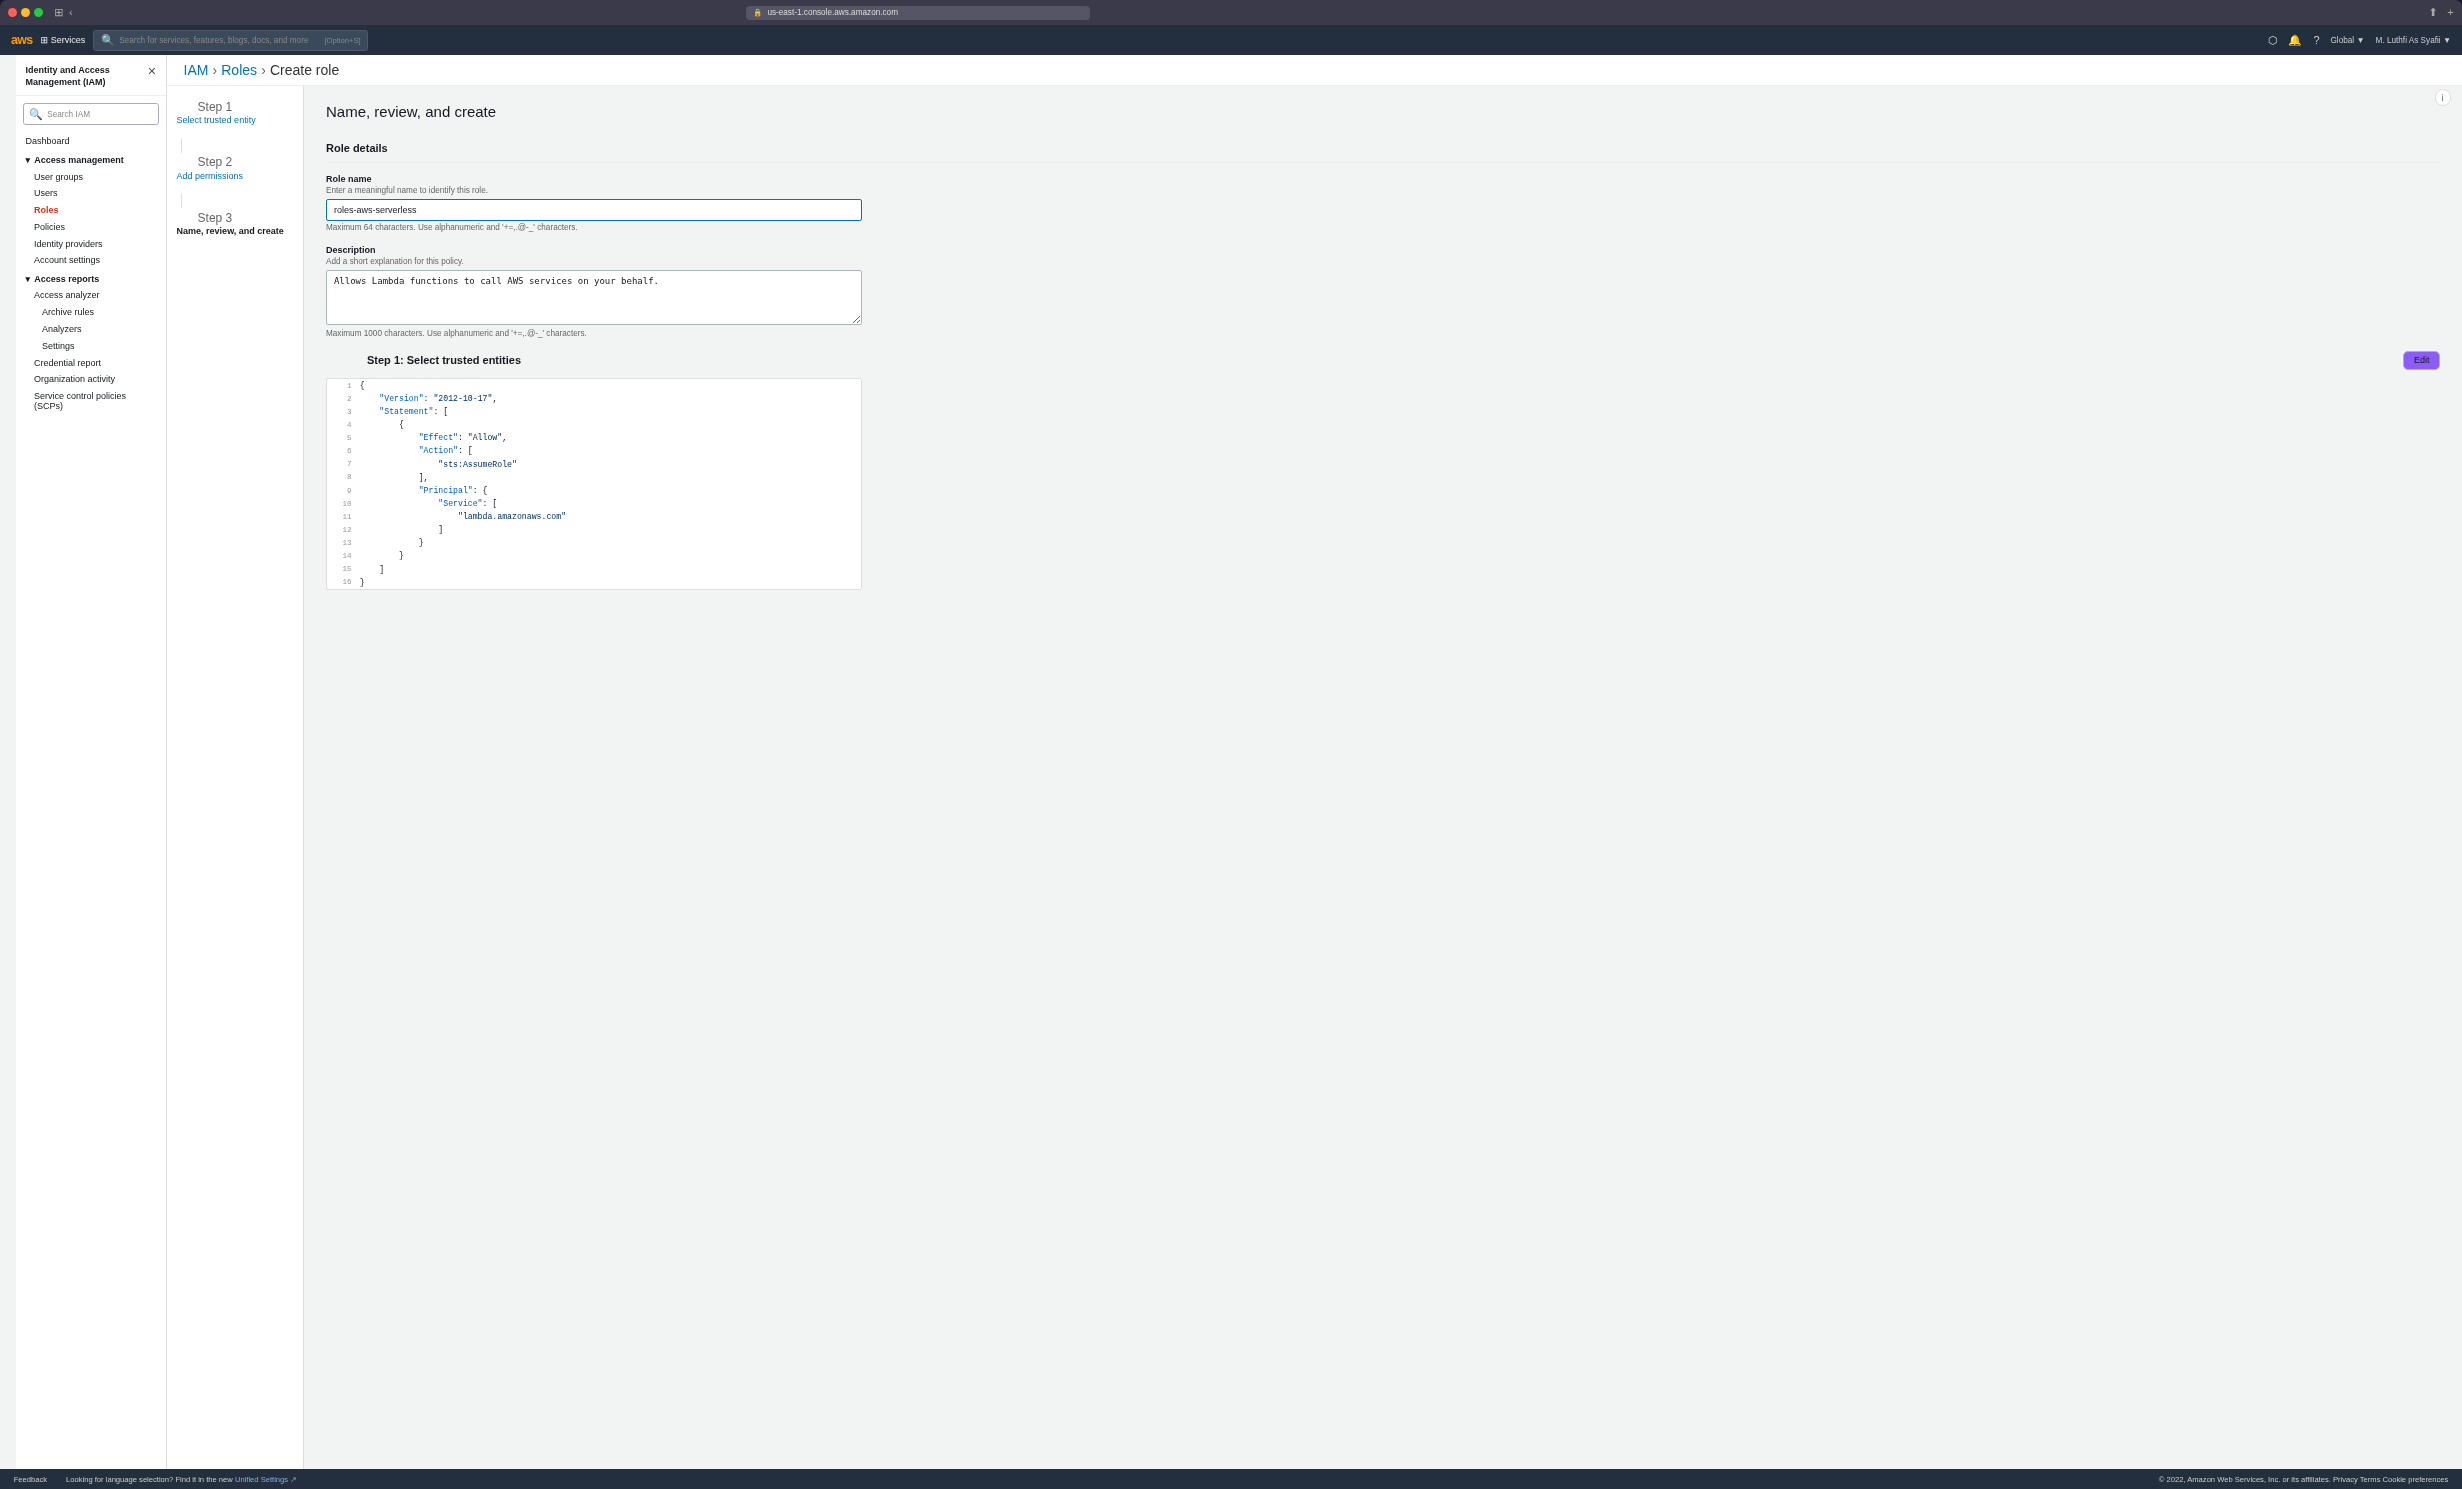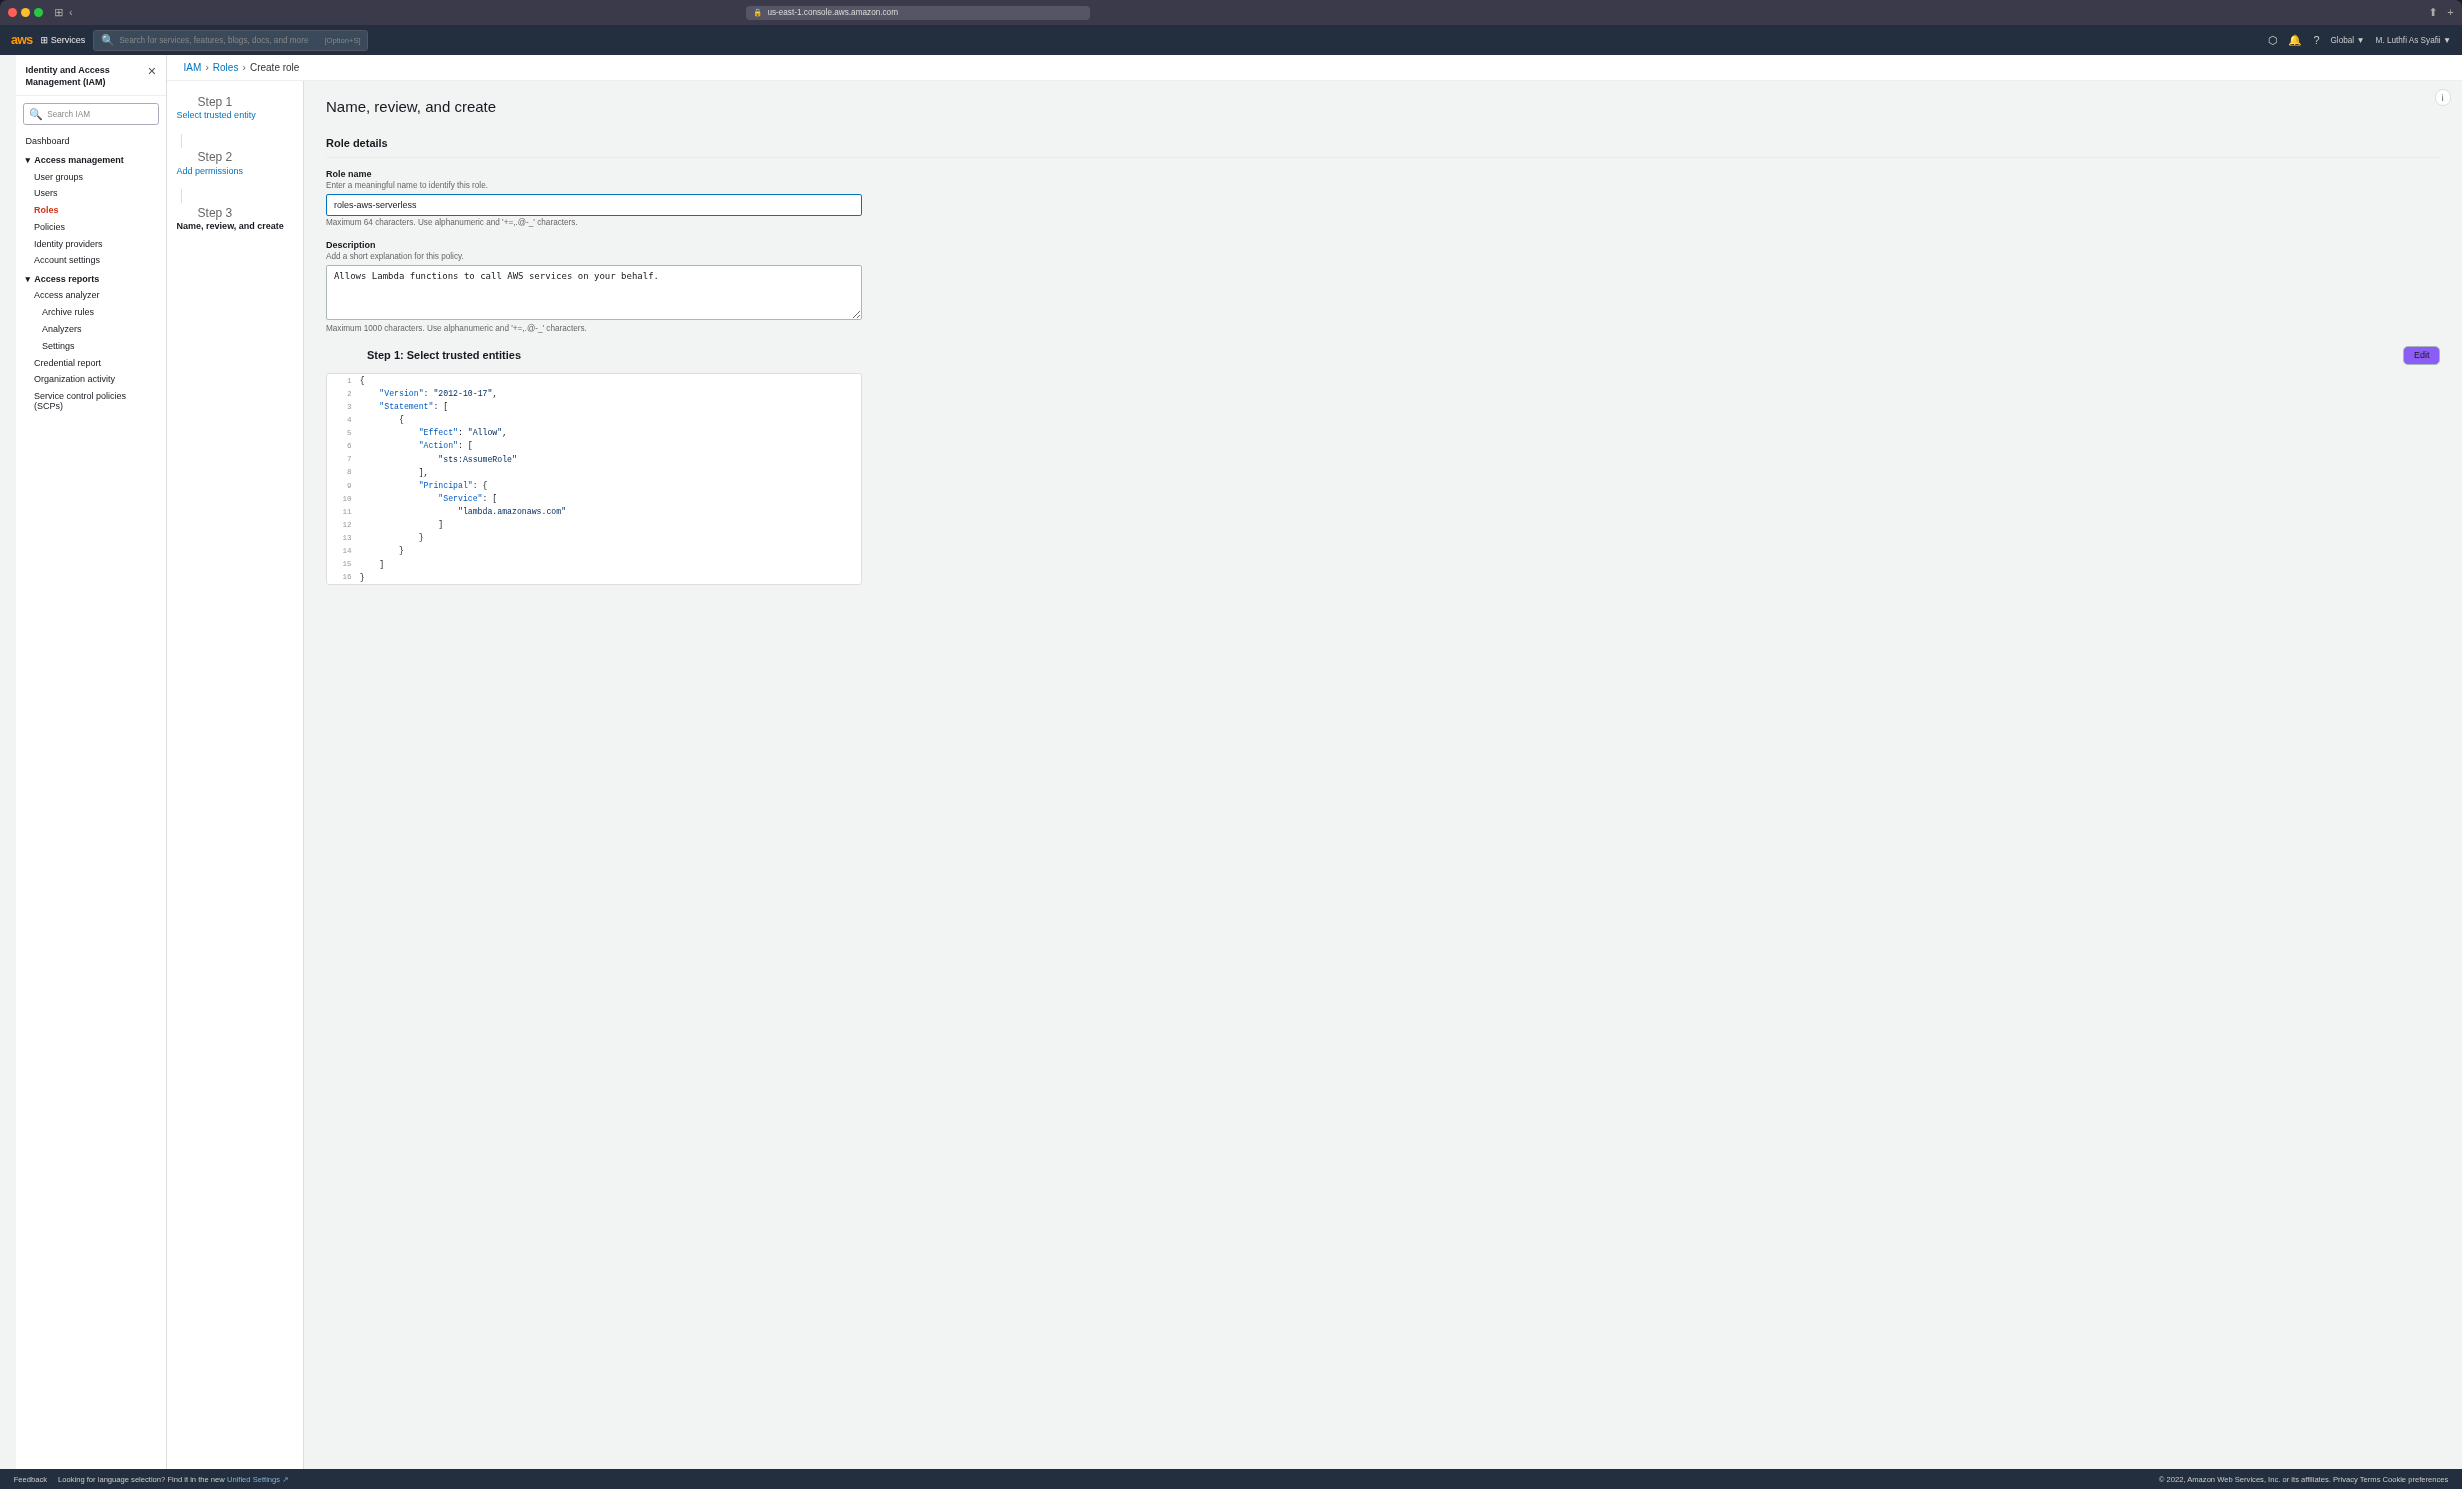--- a/index.html
+++ b/index.html
@@ -222,21 +222,21 @@
     }
 
     
     .breadcrumb-bar {
       background: #fff;
       padding: 6.9px 16.5px;
       border-bottom: 0.7px solid #eee;
       display: flex;
       align-items: center;
       gap: 4.1px;
-      font-size: 10px;
+      font-size: 14px;
     }
     .breadcrumb-link {
       color: #0073bb;
       cursor: pointer;
       text-decoration: none;
     }
     .breadcrumb-sep { color: #666; }
     .breadcrumb-current { color: #333; }
 
     
@@ -398,21 +398,21 @@
       font-size: 7.6px;
       padding: 5.5px 13.7px;
       display: flex;
       align-items: center;
       justify-content: space-between;
       flex-shrink: 0;
     }
     .footer-left {
       display: flex;
       align-items: center;
-      gap: 11px;
+      gap: 19px;
     }
     .footer-right {
       display: flex;
       align-items: flex-start;
       gap: 2px;
     }
     .footer-link {
       color: #ccc;
       cursor: pointer;
       text-decoration: none;

